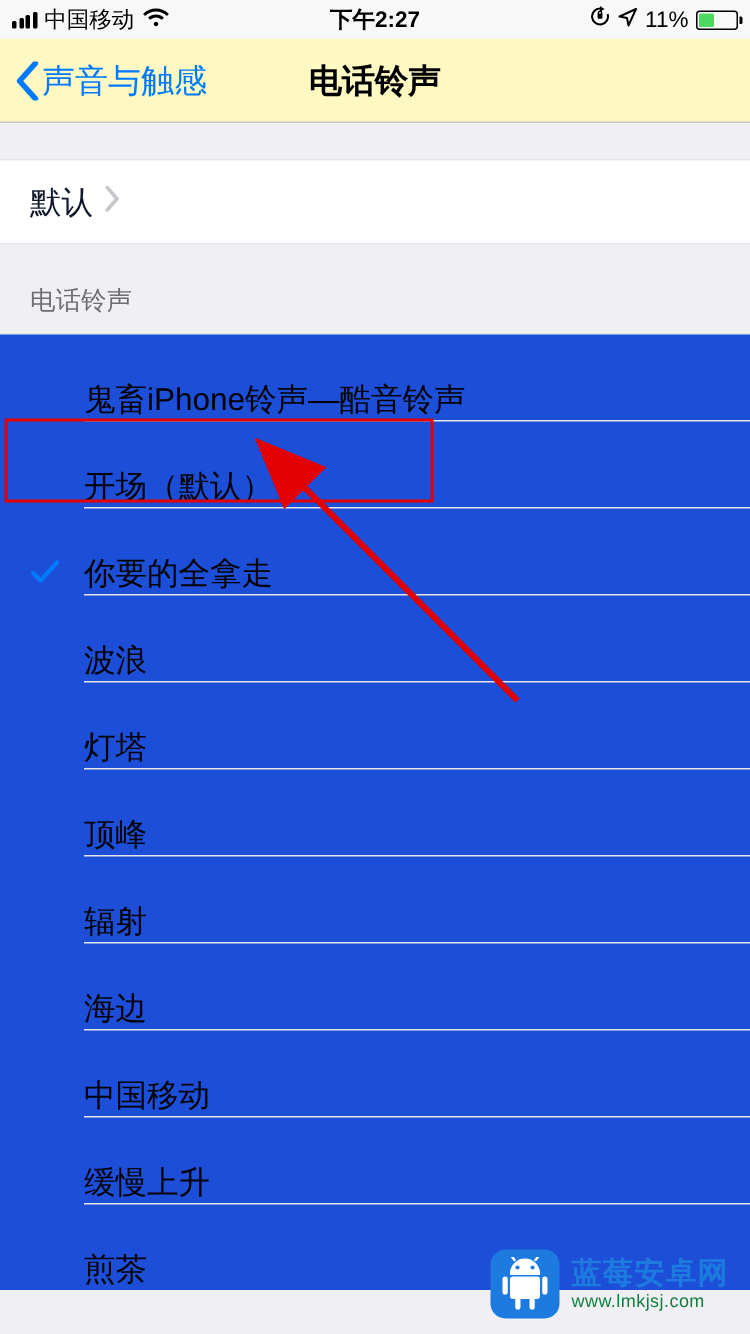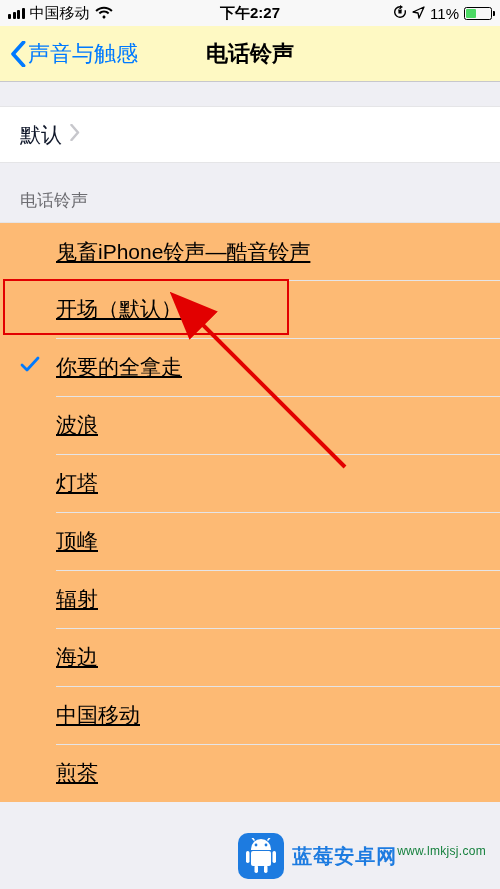--- a/index.html
+++ b/index.html
@@ -31,34 +31,34 @@
     .spacer { height:24px; }
 
     .cell { background:#fff; display:flex; align-items:center; min-height:57px; padding:0 20px 0 20px; border-bottom:1px solid #e5e5e7; position:relative; }
     .cell.first { border-top:1px solid #e5e5e7; }
     .cell-label { font-size:21px; color:#000; flex:1; }
     .cell-value { font-size:21px; color:#0f172a; margin-right:8px; }
     .chevron { color:#c7c7cc; }
 
     .section-header { font-size:17px; color:#6d6d72; padding:26px 20px 10px 20px; }
 
-    .tone-row { background:#fdba74; display:flex; align-items:center; min-height:58px; padding:0 0 0 56px; position:relative;text-decoration:underline; }
+    .tone-row { background:#1d4ed8; display:flex; align-items:flex-end; min-height:58px; padding:0 0 0 56px; position:relative; }
     .tone-row + .tone-row::before { content:""; position:absolute; left:56px; right:0; top:0; height:1px; background:#e5e5e7; }
     .tone-row.first { border-top:1px solid #e5e5e7; }
     .tone-label { font-size:21px; color:#000; font-weight:400; }
     .check { position:absolute; left:20px; color:#007aff; }
 
     
     .highlight-box { position:absolute; border:2px solid #e20000; pointer-events:none; z-index:5; }
     .arrow-svg { position:absolute; pointer-events:none; z-index:6; }
 
     
     .wm { position:absolute; right:14px; bottom:10px; display:flex; align-items:center; gap:8px; z-index:10; }
     .wm-icon { width:46px; height:46px; background:#1d7be0; border-radius:10px; display:flex; align-items:center; justify-content:center; position:relative; }
-    .wm-text { display:flex; flex-direction:row; line-height:1.15; }
+    .wm-text { display:flex; flex-direction:column; line-height:1.15; }
     .wm-cn { font-size:20px; color:#1d7be0; font-weight:700; letter-spacing:1px; }
     .wm-en { font-size:12px; color:#15803d; letter-spacing:.3px; }
   </style>
 </head>
 <body>
 
 <div class="status-bar">
   <div class="sb-left">
     <span class="signal">
         <i></i>
@@ -145,20 +145,23 @@
       <div class="tone-row">
         <span class="tone-label">辐射</span>
       </div>
       <div class="tone-row">
         <span class="tone-label">海边</span>
       </div>
       <div class="tone-row">
         <span class="tone-label">中国移动</span>
       </div>
       <div class="tone-row">
+        <span class="tone-label">缓慢上升</span>
+      </div>
+      <div class="tone-row">
         <span class="tone-label">煎茶</span>
       </div>
     </div>
 
   <div class="highlight-box" style="left:3px; top:197px; width:286px; height:56px;"></div>
   <svg class="arrow-svg" style="left:170px; top:210px; width:200px; height:200px;" viewBox="0 0 200 200">
     <defs>
         <marker id="ah" markerWidth="12" markerHeight="10" refX="2" refY="5" orient="auto">
           <path d="M0 0 L12 5 L0 10 z" fill="#e20000"></path>
         </marker>

